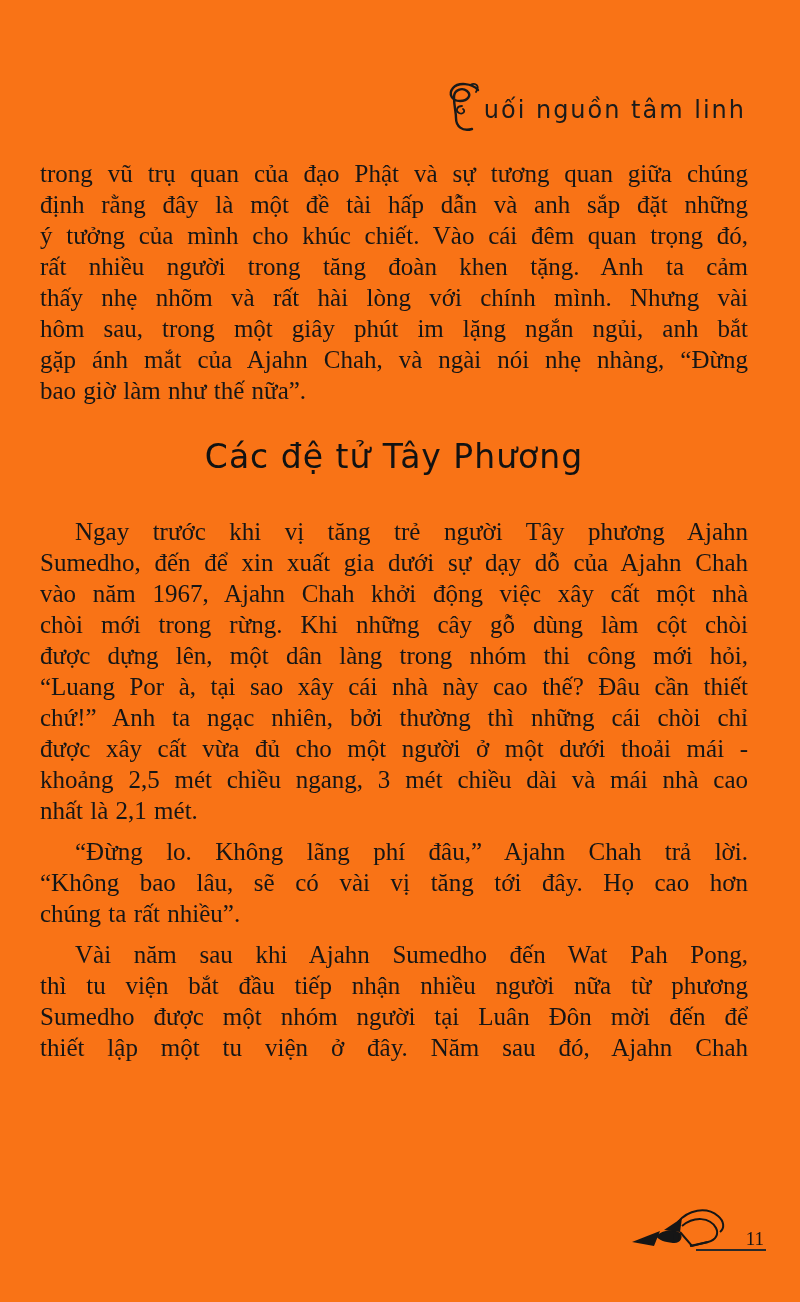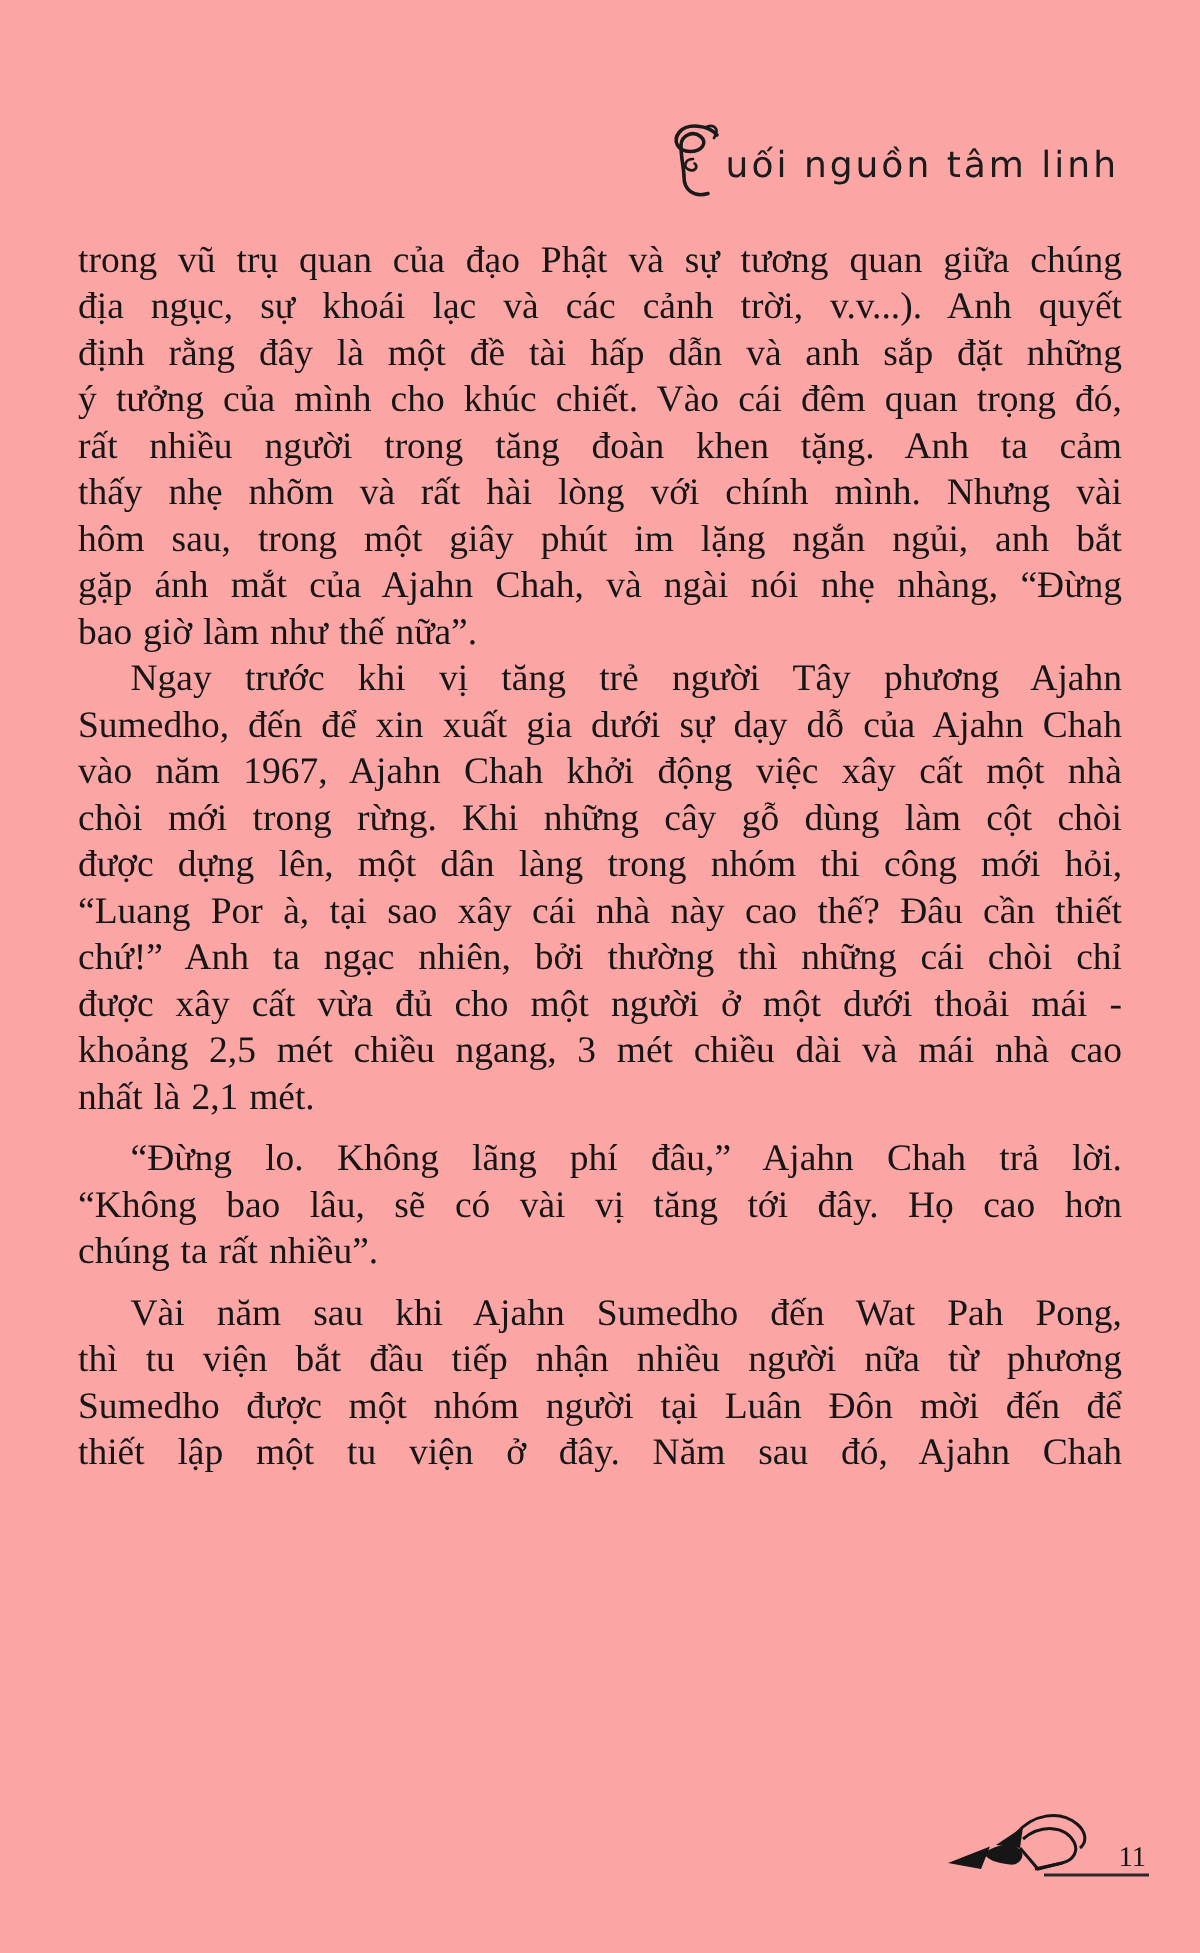--- a/index.html
+++ b/index.html
@@ -47,21 +47,21 @@
   .section-heading{
     font-family:"DejaVu Sans", sans-serif;
     font-size:33px;
     font-weight:400;
     letter-spacing:1px;
     text-align:center;
     margin:30px 0 38px 0;
     line-height:42px;
     color:#121212;
   }
-  .para{margin:0 0 10px 12px;}
+  .para{margin:0 0 10px 0;}
   .para:first-of-type{margin-bottom:0;}
   .footer{
     position:absolute;
     right:34px;
     bottom:44px;
     width:136px;
     height:56px;
   }
   .bird-svg{position:absolute;left:0;top:2px;}
   .page-number{
@@ -76,44 +76,44 @@
     right:0;
     bottom:7px;
     width:70px;
     height:2px;
     background:#2a2a2a;
   }
 </style>
 </head>
 <body>
 
-<div class="page" style="background: #fca5a5; color: rgb(22, 22, 22);">
+<div class="page" style="background: #f97316; color: rgb(22, 22, 22);">
 
   <div class="header">
     <svg class="initial-svg" width="44" height="52" viewBox="0 0 44 52">
       <path d="M36 8 C30 1 16 0 11 6 C6 12 10 19 18 19 C26 19 30 13 25 9 C20 5 12 8 12 15 C12 24 14 30 14 36 C14 44 20 50 30 47" fill="none" stroke="#1a1a1a" stroke-width="2.4" stroke-linecap="round"></path>
       <path d="M20 24 C15 24 13 29 17 31 C21 33 24 29 21 27" fill="none" stroke="#1a1a1a" stroke-width="1.8" stroke-linecap="round"></path>
       <path d="M34 10 C38 4 34 0 28 3" fill="none" stroke="#1a1a1a" stroke-width="1.8" stroke-linecap="round"></path>
     </svg>
     <span class="header-title">uối nguồn tâm linh</span>
   </div>
 
   <div class="content">
     <div class="para">
         <div class="pline">trong vũ trụ quan của đạo Phật và sự tương quan giữa chúng</div>
-        <div class="pline">địa ngục, sự khoái lạc và các cảnh trời, v.v...). Anh quyết</div>
         <div class="pline">định rằng đây là một đề tài hấp dẫn và anh sắp đặt những</div>
         <div class="pline">ý tưởng của mình cho khúc chiết. Vào cái đêm quan trọng đó,</div>
         <div class="pline">rất nhiều người trong tăng đoàn khen tặng. Anh ta cảm</div>
         <div class="pline">thấy nhẹ nhõm và rất hài lòng với chính mình. Nhưng vài</div>
         <div class="pline">hôm sau, trong một giây phút im lặng ngắn ngủi, anh bắt</div>
         <div class="pline">gặp ánh mắt của Ajahn Chah, và ngài nói nhẹ nhàng, “Đừng</div>
         <div class="pline last">bao giờ làm như thế nữa”.</div>
       </div>
 
+    <div class="section-heading">Các đệ tử Tây Phương</div>
 
     <div class="para">
         <div class="pline indent">Ngay trước khi vị tăng trẻ người Tây phương Ajahn</div>
         <div class="pline">Sumedho, đến để xin xuất gia dưới sự dạy dỗ của Ajahn Chah</div>
         <div class="pline">vào năm 1967, Ajahn Chah khởi động việc xây cất một nhà</div>
         <div class="pline">chòi mới trong rừng. Khi những cây gỗ dùng làm cột chòi</div>
         <div class="pline">được dựng lên, một dân làng trong nhóm thi công mới hỏi,</div>
         <div class="pline">“Luang Por à, tại sao xây cái nhà này cao thế? Đâu cần thiết</div>
         <div class="pline">chứ!” Anh ta ngạc nhiên, bởi thường thì những cái chòi chỉ</div>
         <div class="pline">được xây cất vừa đủ cho một người ở một dưới thoải mái -</div>

